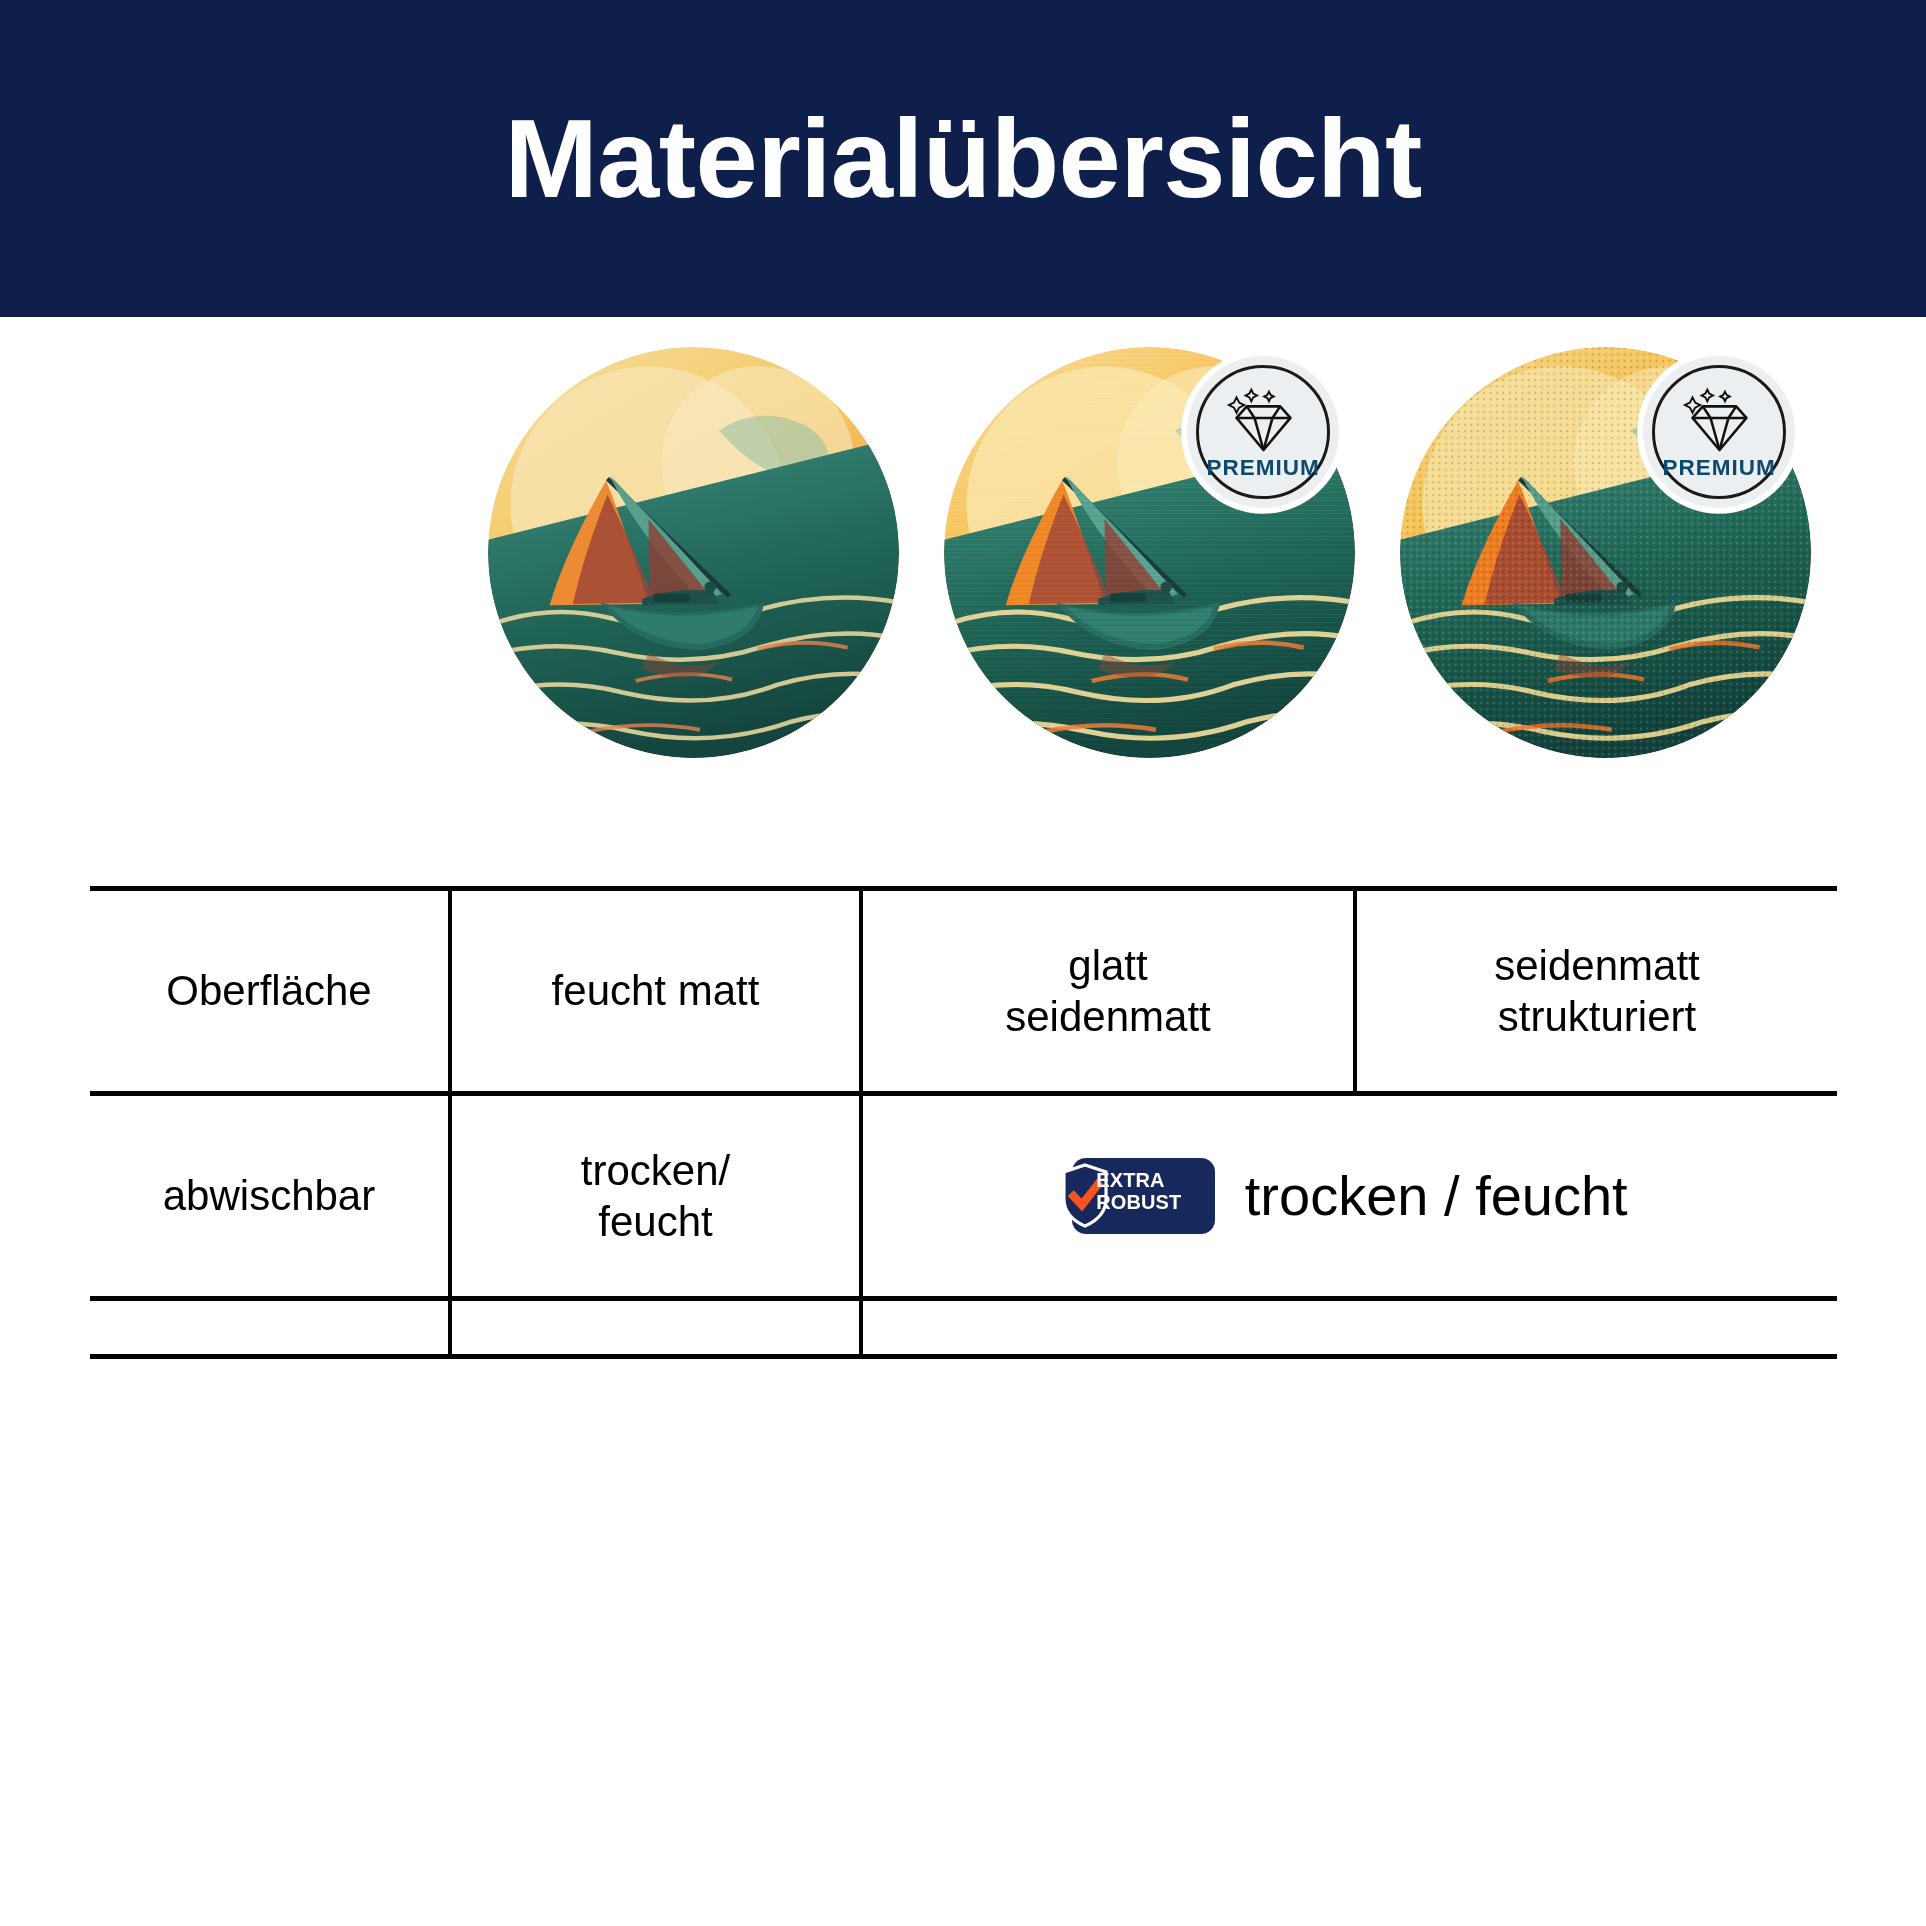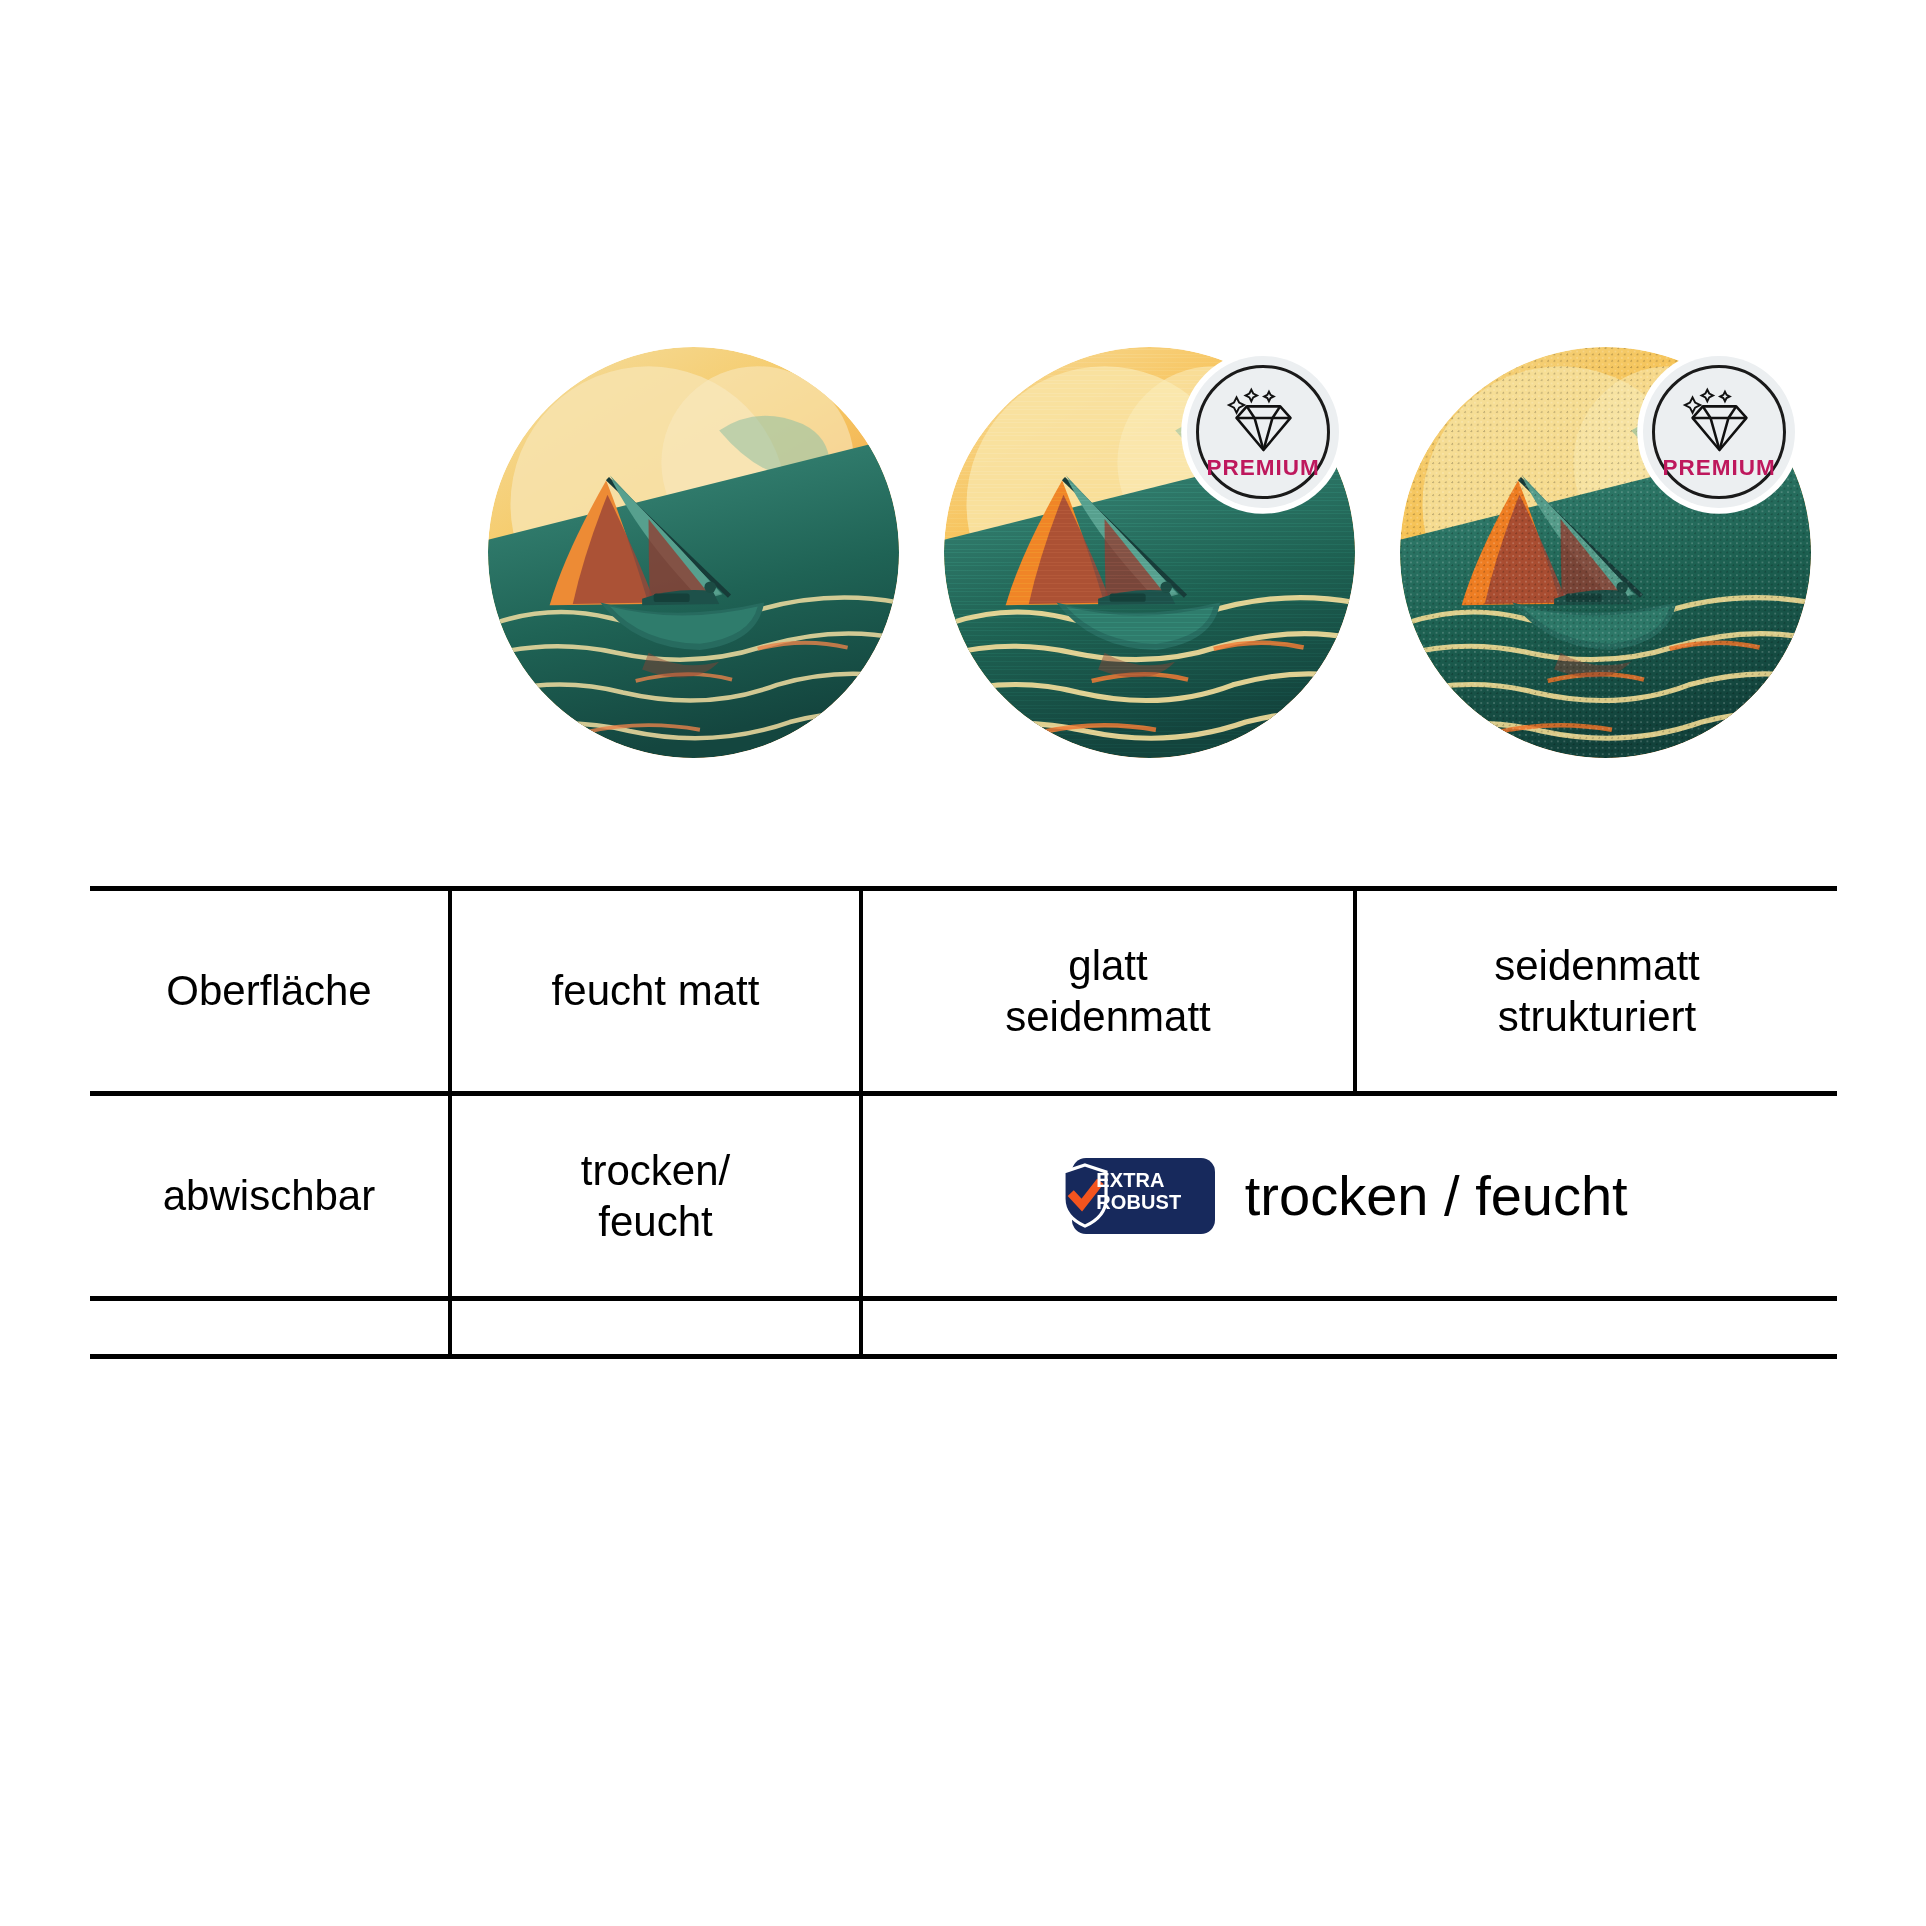--- a/index.html
+++ b/index.html
@@ -108,21 +108,21 @@
     z-index: 2;
   }
   .premium-badge .diamond-wrap svg { width: 77px; height: 67px; display: block; }
   .premium-badge .premium-text {
     position: relative;
     z-index: 2;
     font-family: "Liberation Sans", sans-serif;
     font-weight: bold;
     font-size: 22.5px;
     letter-spacing: 1px;
-    color: #be185d;
+    color: #0c4a6e;
     margin-top: 1.3px;
   }
   .p2 .premium-badge { left: 243px; top: 9px; }
   .p3 .premium-badge { left: 243px; top: 9px; }
 
   
   .spec-table {
     position: absolute;
     left: 90px;
     top: 886px;
@@ -199,20 +199,23 @@
   .robust-label {
     font-size: 56px;
     white-space: nowrap;
   }
 </style>
 </head>
 <body>
 
 <div class="page">
 
+  <div class="header-band">
+    <div class="header-title">Materialübersicht</div>
+  </div>
 
   <div class="product p1">
     <div class="swatch">
       <svg viewBox="0 0 640 640" xmlns="http://www.w3.org/2000/svg">
         <defs>
           <clipPath id="clipA">
               <circle cx="320" cy="320" r="320"></circle>
             </clipPath>
           <linearGradient id="skyA" x1="0" y1="0" x2="0.6" y2="1">
             <stop offset="0%" stop-color="#F4DFA4"></stop>

